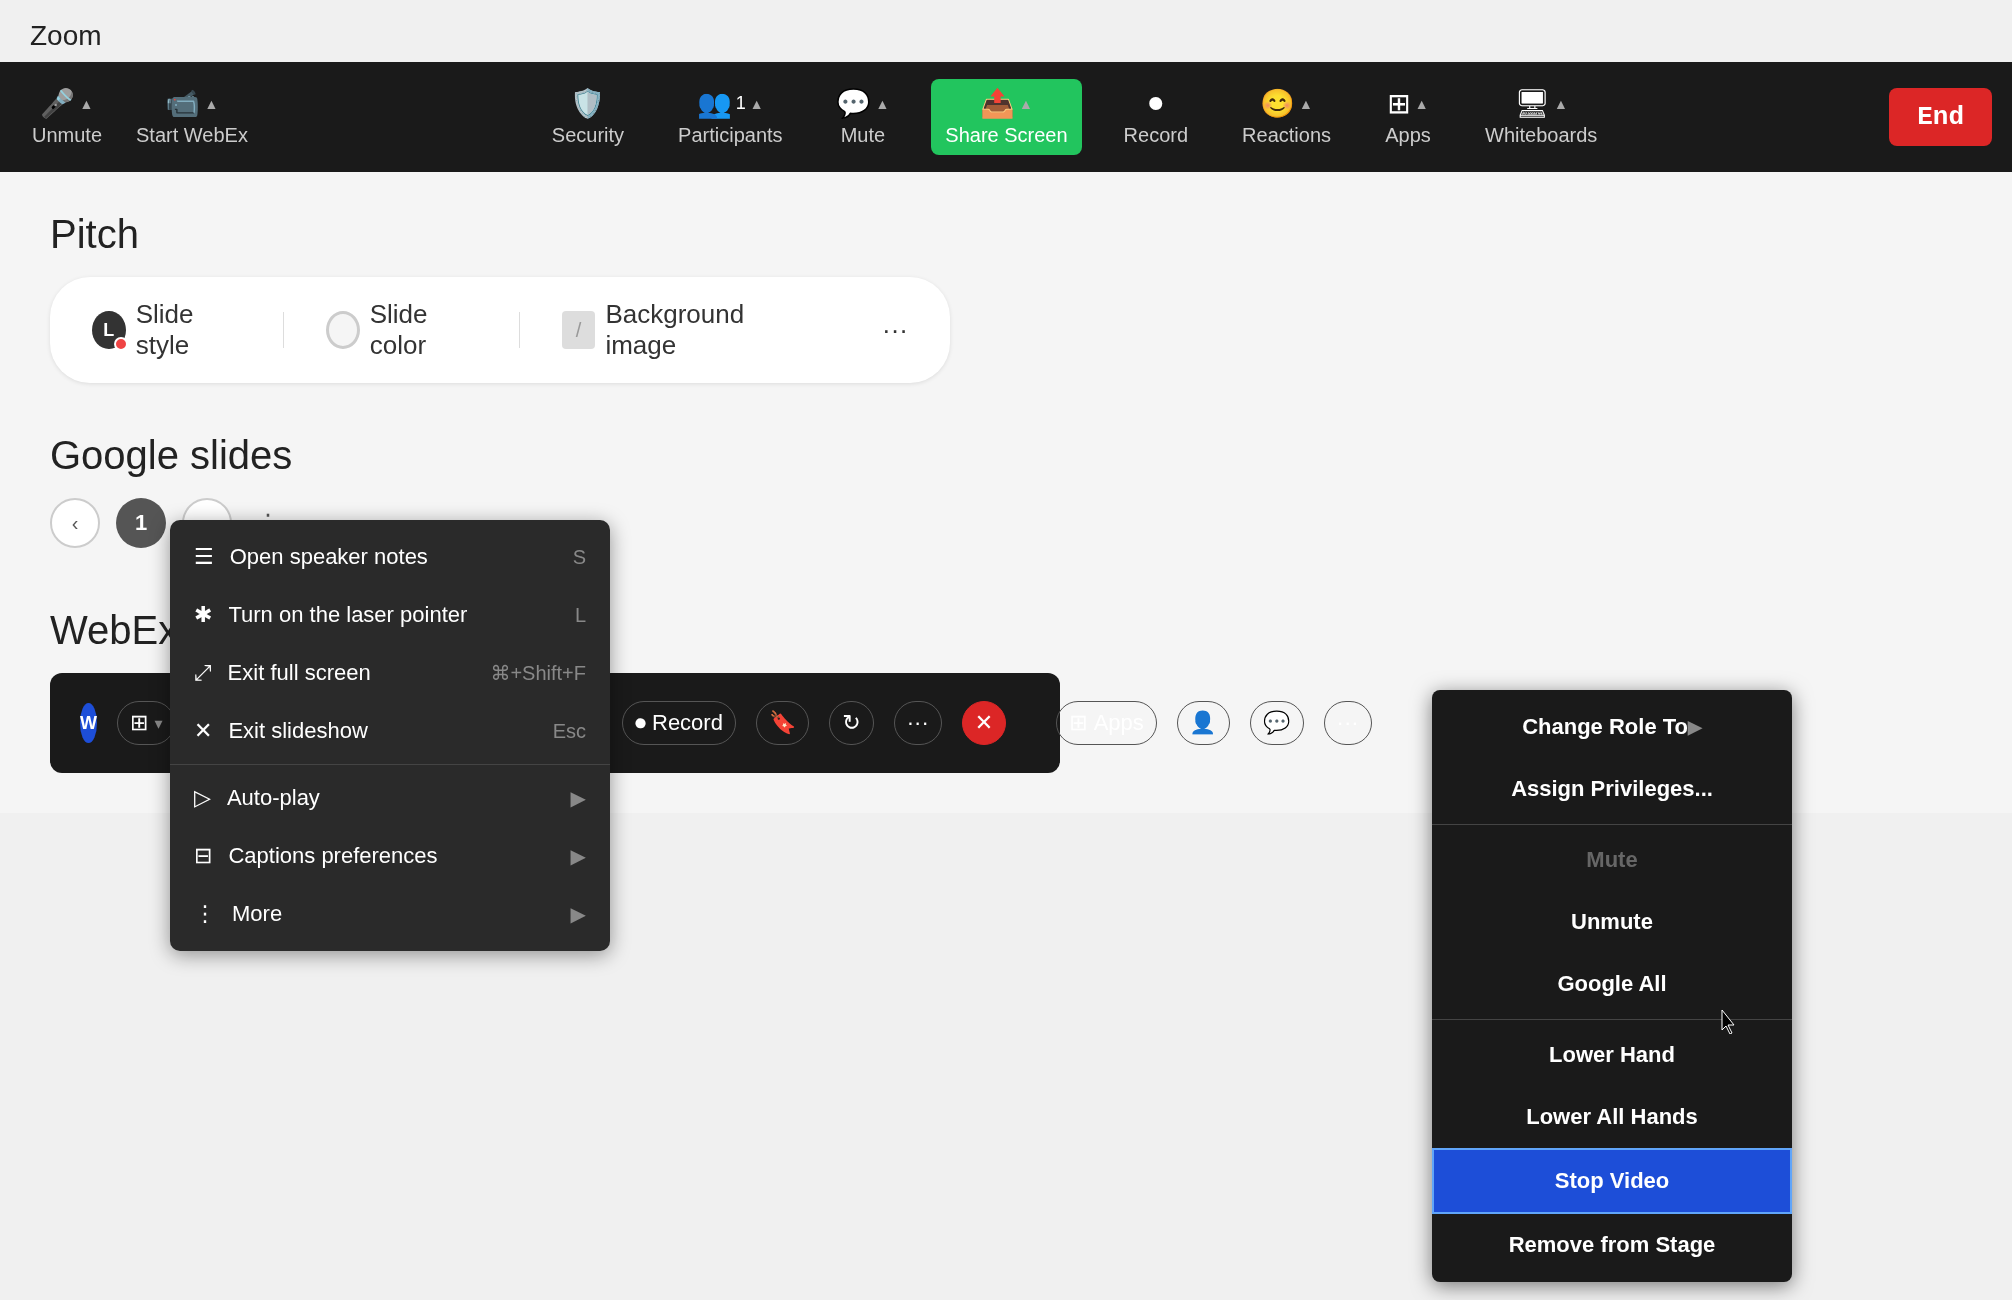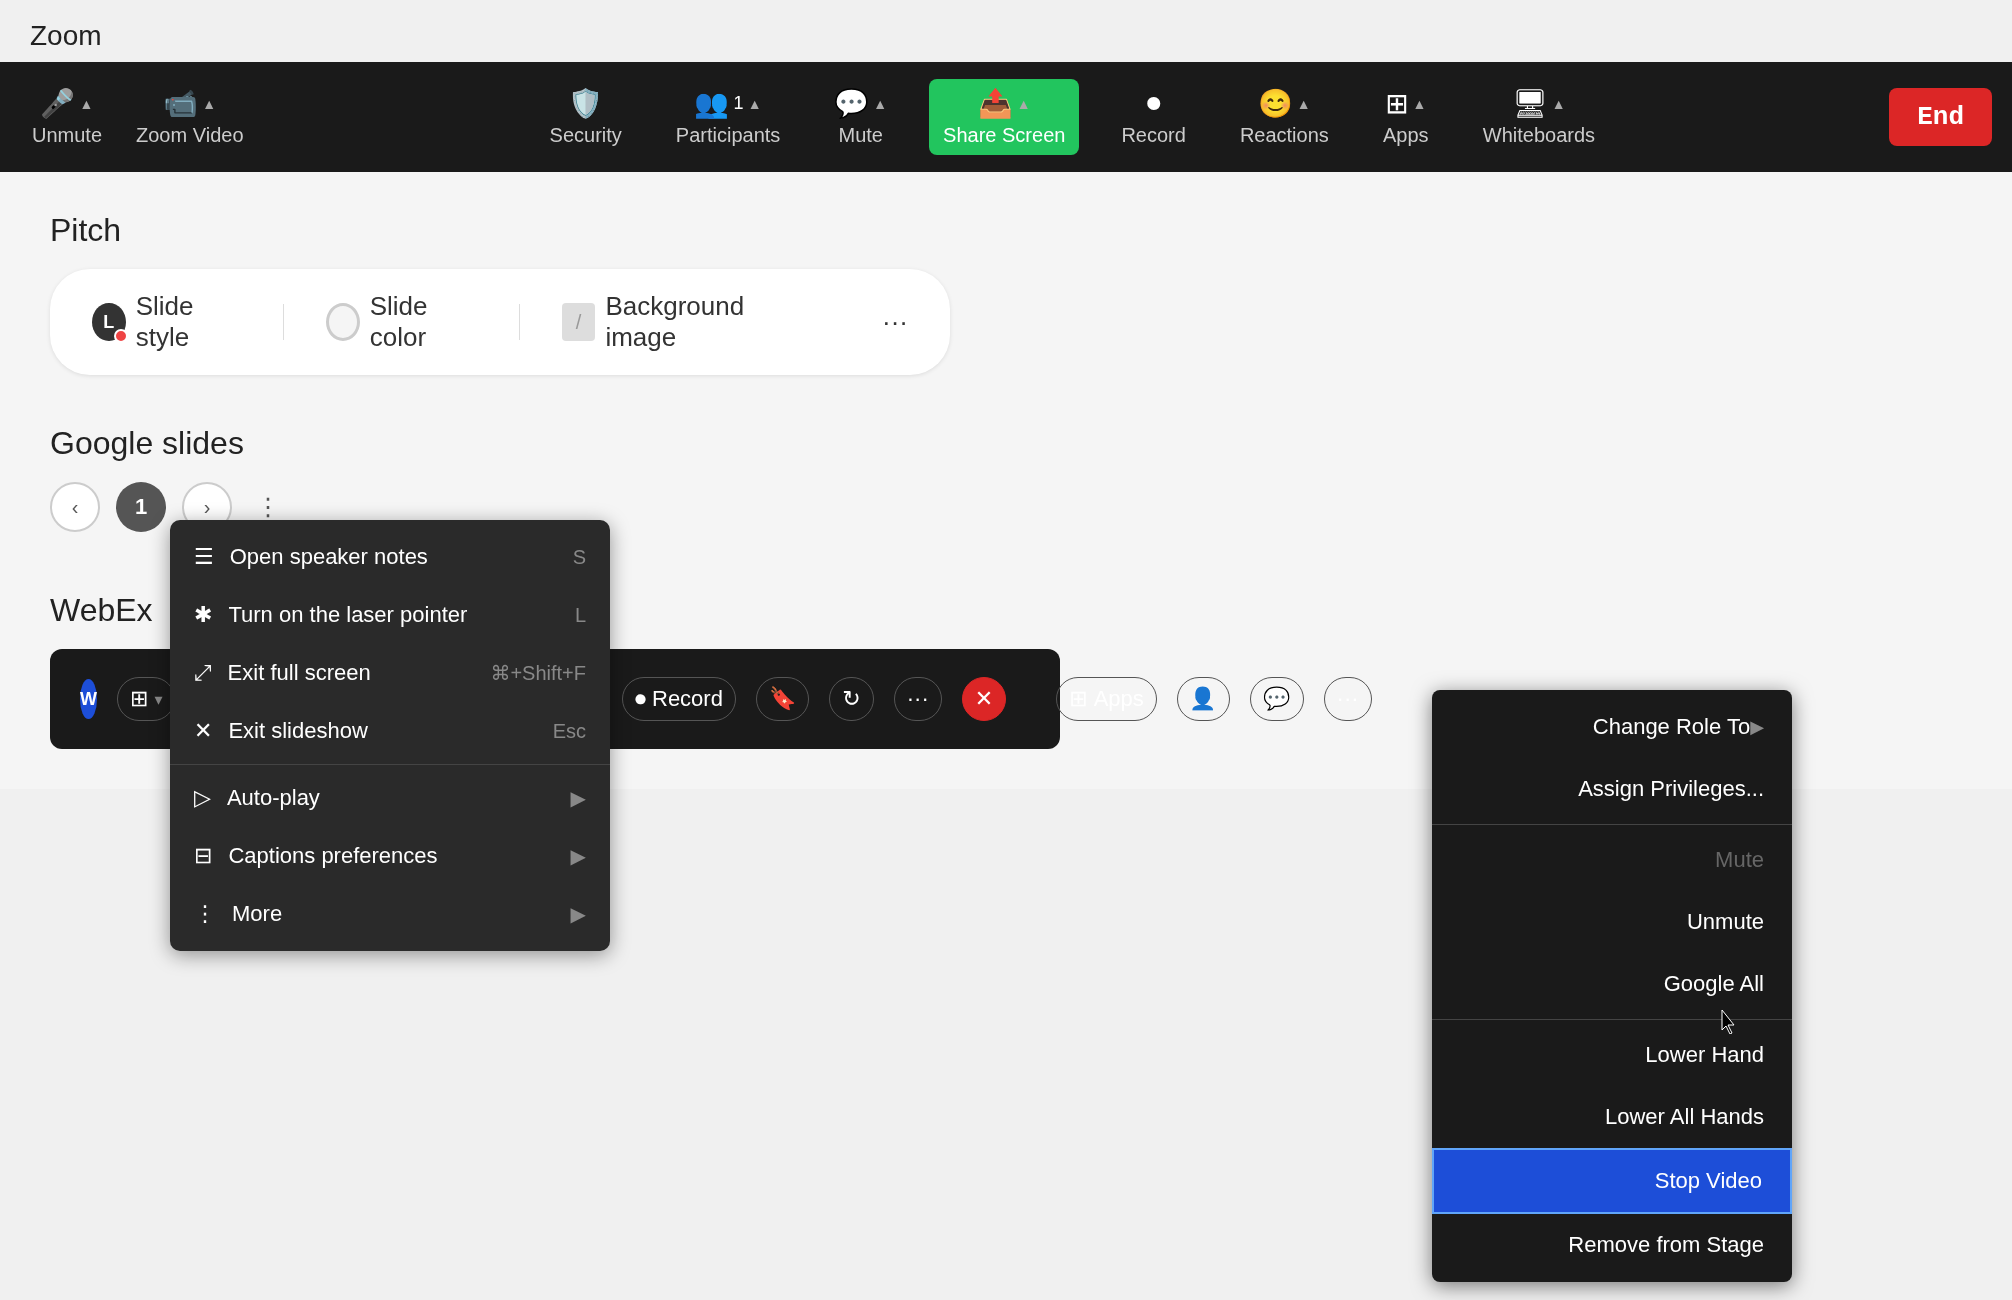--- a/index.html
+++ b/index.html
@@ -100,21 +100,21 @@
       font-family: Liberation Mono, monospace;
     }
 
     
     .main-content {
       padding: 40px 50px;
       background: #f5f5f5;
     }
 
     .section-title {
-      font-size: 32px;
+      font-size: 40px;
       font-weight: 500;
       color: #222;
       margin-bottom: 20px;
     }
 
     
     .pitch-toolbar {
       background: #fff;
       border-radius: 40px;
       padding: 16px 30px;
@@ -351,21 +351,22 @@
       z-index: 100;
     }
 
     .right-menu-item {
       padding: 18px 28px;
       color: #fff;
       font-size: 22px;
       cursor: pointer;
       display: flex;
       align-items: center;
-      justify-content: flex-end;
+      justify-content: center;
+      font-weight: bold;
     }
     .right-menu-item.disabled { color: #666; cursor: default; }
     .right-menu-item.highlighted {
       background: #1d4ed8;
       border: 2px solid #60a5fa;
     }
 
     .right-menu-separator {
       height: 1px;
       background: #444;
@@ -400,21 +401,21 @@
         <span class="chevron-small">▲</span>
       </div>
       <span class="label">Unmute</span>
     </div>
 
     <div class="tool-btn">
       <div class="icon-area">
         <span class="tool-icon">📹</span>
         <span class="chevron-small">▲</span>
       </div>
-      <span class="label">Zoom Video</span>
+      <span class="label">Start WebEx</span>
     </div>
   </div>
 
   <div class="toolbar-center">
 
     <div class="tool-btn">
       <div class="icon-area">
         <span class="tool-icon">🛡️</span>
       </div>
       <span class="label">Security</span>

